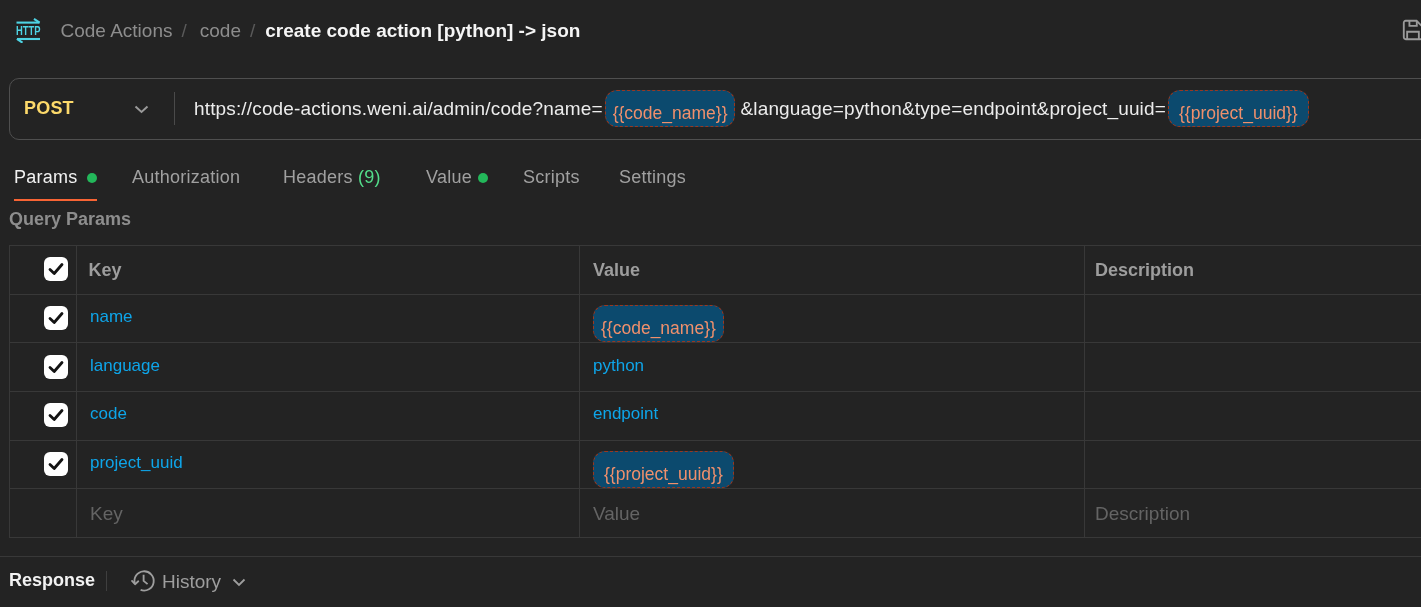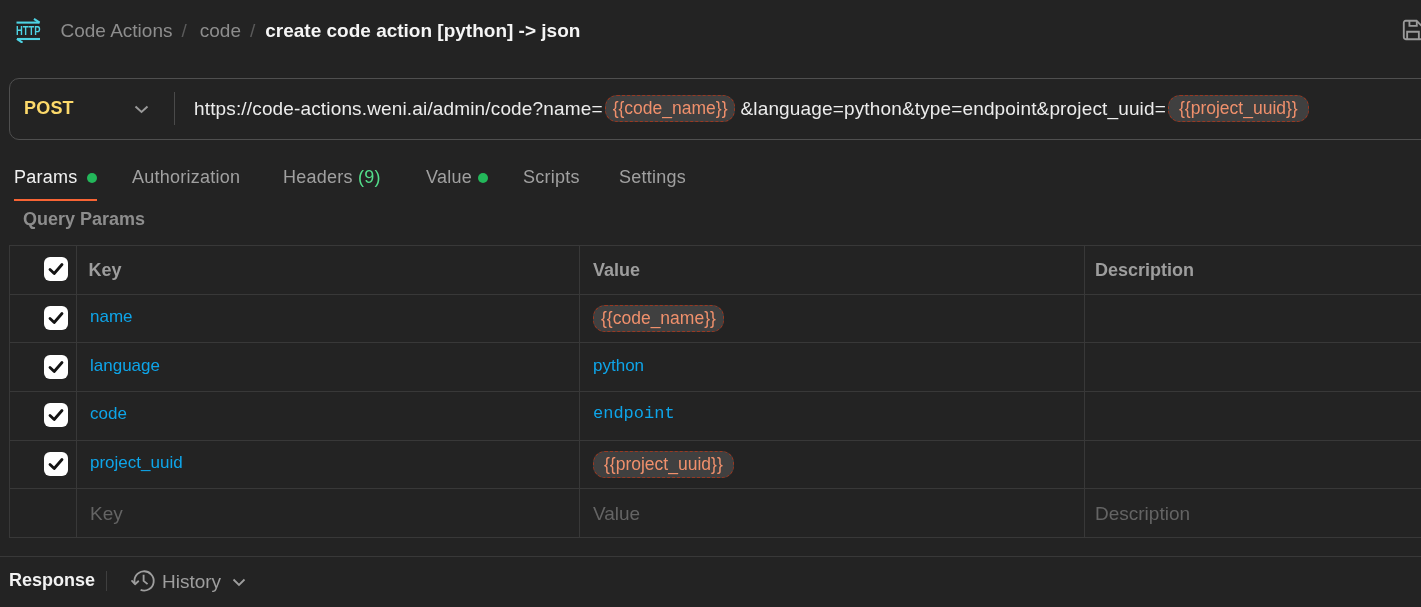--- a/index.html
+++ b/index.html
@@ -17,31 +17,31 @@
 
   #urlbar {
     position:absolute; left:9px; top:78px; width:1430px; height:62px;
     border:1px solid #4f4f4f; border-radius:10px;
   }
   #post { position:absolute; left:14px; top:0; line-height:59px; font-size:18px; font-weight:bold; color:#fcd96a; letter-spacing:0.2px; }
   #vsep1 { position:absolute; left:164px; top:13px; width:1px; height:33px; background:#4a4a4a; }
   #url { position:absolute; left:184px; top:0; height:59px; display:flex; align-items:center; font-size:19px; color:#ececec; white-space:nowrap; letter-spacing:0.15px; }
   .chip {
     display:inline-block; font-size:17.5px; line-height:22px; color:#f0906c;
-    background:#404040; border:1px dashed #993821; border-radius:12px;
-    padding:1px 7px 2px 7px; margin:0 5px 0 2px; letter-spacing:0;
+    background:#0c4a6e; border:1px dashed #993821; border-radius:12px;
+    padding:11px 7px 2px 7px; margin:0 5px 0 2px; letter-spacing:0;
   }
   .chip.last { margin-right:0; }
 
   .tab { position:absolute; top:167px; font-size:18px; letter-spacing:0.25px; color:#a0a0a0; white-space:nowrap; }
   .tab.active { color:#f2f2f2; }
   .grn { color:#53dd8a; }
   .dot { position:absolute; width:10px; height:10px; border-radius:50%; background:#23b75a; top:172.5px; }
   #underline { position:absolute; left:14px; top:199px; width:83px; height:2px; background:#f86434; }
-  #qparams { position:absolute; left:9px; top:208.5px; font-size:18px; font-weight:bold; color:#8d8d8d;margin-left:14px; }
+  #qparams { position:absolute; left:9px; top:208.5px; font-size:18px; font-weight:bold; color:#8d8d8d; }
 
   .hline { position:absolute; left:9px; right:0; height:1px; background:#383838; }
   .vline { position:absolute; top:245px; height:292px; width:1px; background:#383838; }
   .cell { position:absolute; white-space:nowrap; }
   .hdr { font-size:18px; font-weight:bold; color:#9d9d9d; }
   .val { font-size:17px; color:#0ea5e9; }
   .ph  { font-size:19px; color:#646464; }
   .cb { position:absolute; left:44px; width:24px; height:24px; background:#ffffff; border-radius:6px; }
   .cb svg { position:absolute; left:2px; top:2px; }
 
@@ -133,21 +133,21 @@
 <span class="cell hdr" style="left:593px; top:260px;">Value</span>
 <span class="cell hdr" style="left:1095px; top:260px;">Description</span>
 
 <span class="cell val" style="left:90px; top:306.5px;">name</span>
 <span class="cell" style="left:593px; top:305px;"><span class="chip" style="margin:0;">{{code_name}}</span></span>
 
 <span class="cell val" style="left:90px; top:355.5px;">language</span>
 <span class="cell val" style="left:593px; top:355.5px;">python</span>
 
 <span class="cell val" style="left:90px; top:404px;">code</span>
-<span class="cell val" style="left:593px; top:404px;font-family:Liberation Mono, monospace;">endpoint</span>
+<span class="cell val" style="left:593px; top:404px;">endpoint</span>
 
 <span class="cell val" style="left:90px; top:452.5px;">project_uuid</span>
 <span class="cell" style="left:593px; top:451px;"><span class="chip" style="margin:0;padding-left:10px;padding-right:10px;">{{project_uuid}}</span></span>
 
 <span class="cell ph" style="left:90px; top:503px;">Key</span>
 <span class="cell ph" style="left:593px; top:503px;">Value</span>
 <span class="cell ph" style="left:1095px; top:503px;">Description</span>
 
 <div id="respline"></div>
 <div id="resp">Response</div>

